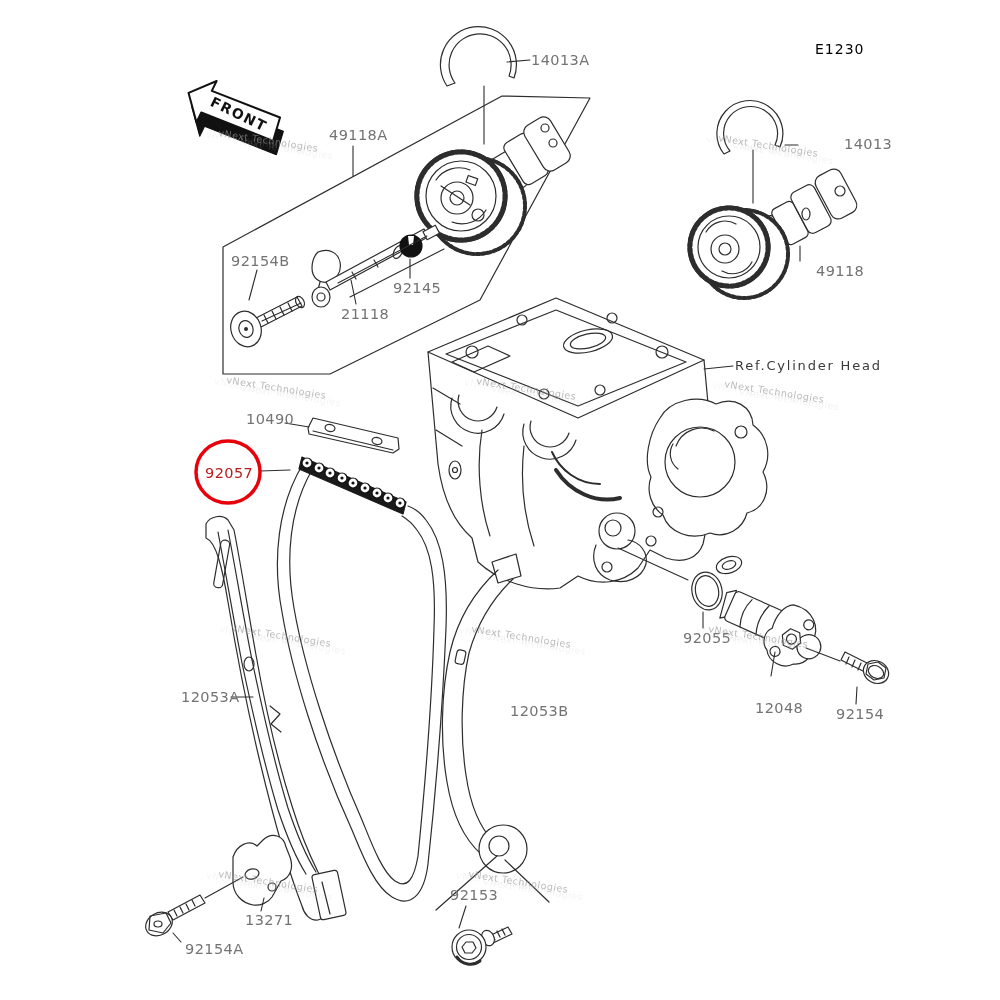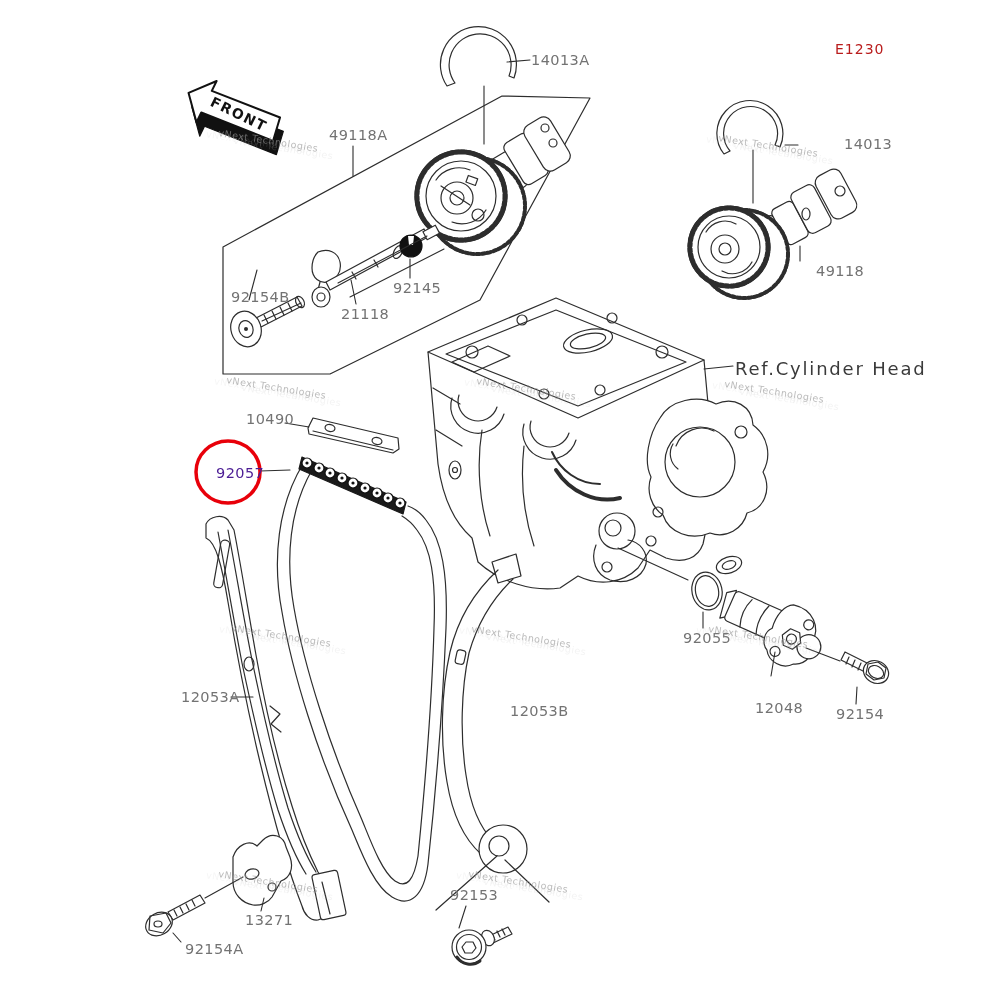--- a/index.html
+++ b/index.html
@@ -1,22 +1,22 @@
 <!DOCTYPE html>
 <html><head>
 <meta charset="utf-8">
 <style>
   html,body{margin:0;padding:0;background:#fff;}
   #stage{position:relative;width:1000px;height:1000px;background:#fff;overflow:hidden;
          font-family:"DejaVu Sans","Liberation Sans",sans-serif;}
   #art{position:absolute;left:0;top:0;width:1000px;height:1000px;}
   .plabel{position:absolute;font-size:14.5px;color:#737373;letter-spacing:.4px;white-space:nowrap;}
   .plabel.hl{font-weight:400;}
-  .code{position:absolute;font-size:14px;color:#b91c1c;letter-spacing:1px;margin-left:20px;}
-  .refnote{position:absolute;font-size:18px;color:#3a3a3a;letter-spacing:1.8px;white-space:nowrap;}
+  .code{position:absolute;font-size:14px;color:#000000;letter-spacing:1px;}
+  .refnote{position:absolute;font-size:13px;color:#3a3a3a;letter-spacing:1.8px;white-space:nowrap;}
   .wm{position:absolute;font-size:9.5px;color:rgba(150,150,150,.65);letter-spacing:.5px;
       transform:rotate(9deg);white-space:nowrap;
       text-shadow:16px 5px 0 rgba(190,190,190,.18),-12px 3px 0 rgba(195,195,195,.15);}
 </style>
 </head>
 <body>
 
 <div id="stage">
 
 <svg id="art" viewBox="0 0 1000 1000" fill="none" stroke="#2d2d2d" stroke-width="1.2" stroke-linecap="round" stroke-linejoin="round">
@@ -299,26 +299,26 @@
   <ellipse cx="228" cy="472" rx="32" ry="31" stroke="#e8000a" stroke-width="3.5"></ellipse>
 </svg>
 
   <div class="code" style="left:815px;top:41px;">E1230</div>
 
   <div class="refnote" style="left:735px;top:358px;">Ref.Cylinder Head</div>
 
   <div class="plabel" style="left:531px;top:52px;">14013A</div>
   <div class="plabel" style="left:329px;top:127px;">49118A</div>
   <div class="plabel" style="left:844px;top:136px;">14013</div>
-  <div class="plabel" style="left:231px;top:253px;margin-top:36px;">92154B</div>
+  <div class="plabel" style="left:231px;top:253px;">92154B</div>
   <div class="plabel" style="left:393px;top:280px;">92145</div>
   <div class="plabel" style="left:341px;top:306px;">21118</div>
   <div class="plabel" style="left:816px;top:263px;">49118</div>
   <div class="plabel" style="left:246px;top:411px;">10490</div>
-  <div class="plabel hl" style="left: 216px; top: 465px; color: #4c1d95;">92057</div>
+  <div class="plabel hl" style="left: 205px; top: 465px; color: #b91c1c;">92057</div>
   <div class="plabel" style="left:181px;top:689px;text-align:center;">12053A</div>
   <div class="plabel" style="left:510px;top:703px;">12053B</div>
   <div class="plabel" style="left:683px;top:630px;">92055</div>
   <div class="plabel" style="left:755px;top:671px;margin-top:29px;">12048</div>
   <div class="plabel" style="left:836px;top:706px;">92154</div>
   <div class="plabel" style="left:450px;top:887px;">92153</div>
   <div class="plabel" style="left:245px;top:912px;">13271</div>
   <div class="plabel" style="left:185px;top:941px;">92154A</div>
 
   <span class="wm" style="left:218px;top:135px;">vNext Technologies</span>

